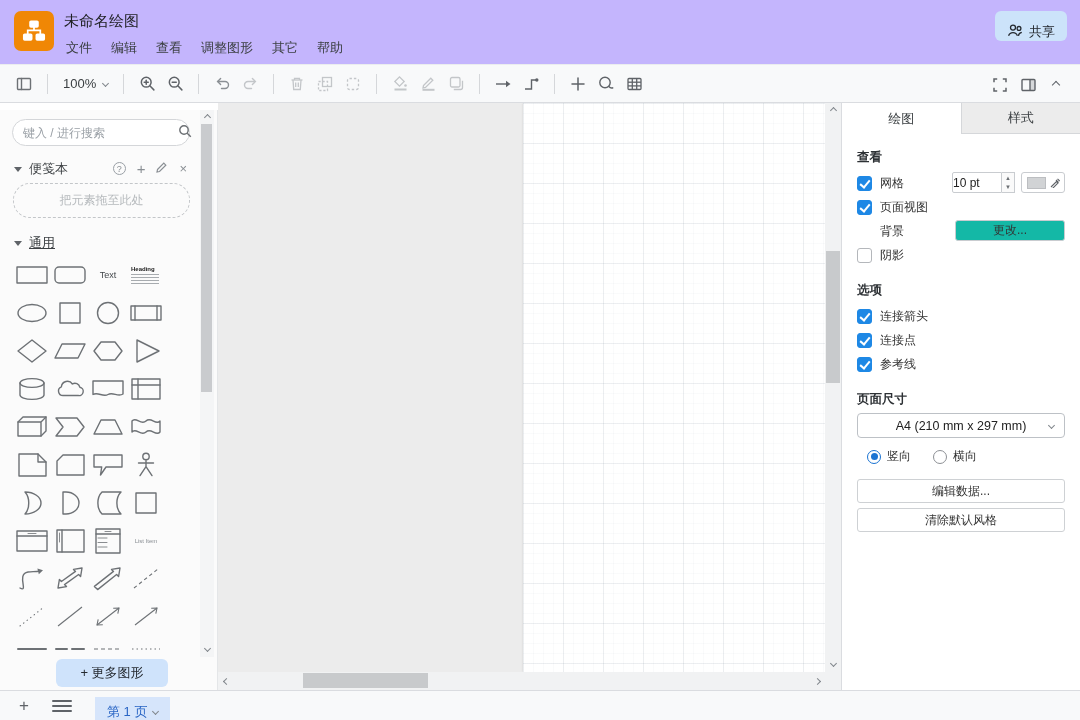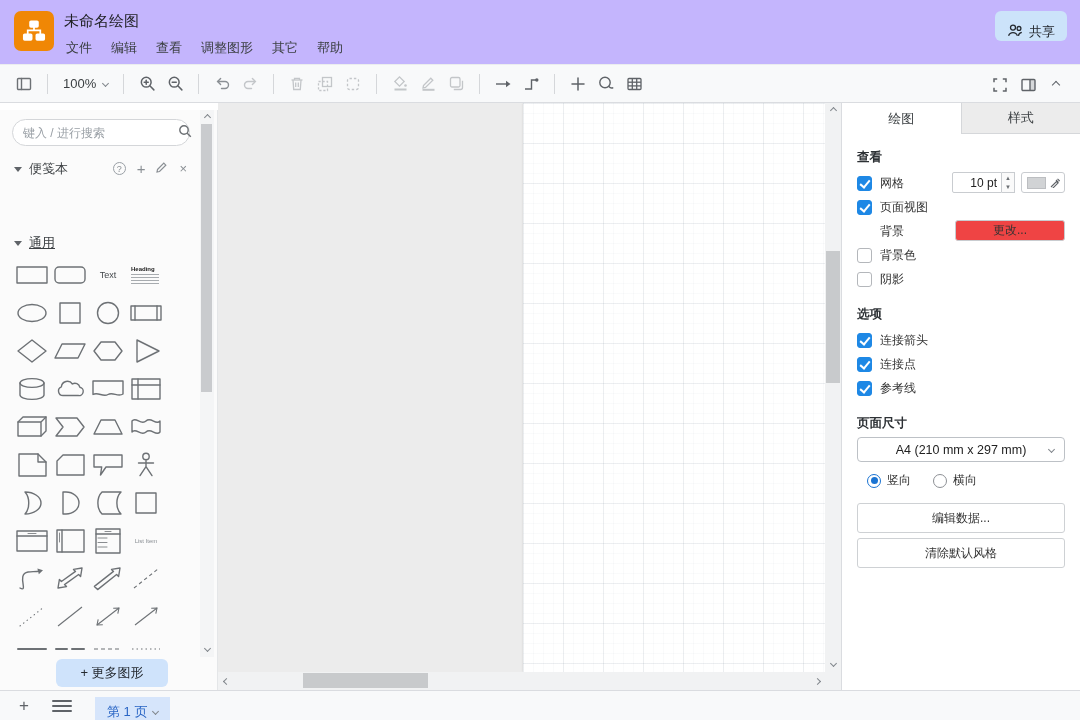--- a/index.html
+++ b/index.html
@@ -78,32 +78,32 @@
   #panel-body { padding:0 15px; font-size:12px; color:#333; }
   .sec-title { font-weight:bold; font-size:12.5px; color:#2d3135; margin:15px 0 5px; }
   .prow { display:flex; align-items:center; gap:8px; height:24px; position:relative; }
   .cb { width:15px; height:15px; border-radius:3px; border:1px solid #b4b7bb; background:#fff; position:relative; flex:none; }
   .cb.on { background:#1e88e5; border-color:#1e88e5; }
   .cb.on::after { content:""; position:absolute; left:4.3px; top:1.3px; width:4px; height:8px; border:solid #fff; border-width:0 2px 2px 0; transform:rotate(40deg); }
   .rd { width:14px; height:14px; border-radius:50%; border:1px solid #8d9095; background:#fff; position:relative; flex:none; }
   .rd.on { border-color:#1a73d2; }
   .rd.on::after { content:""; position:absolute; inset:2.5px; border-radius:50%; background:#1a73d2; }
   #grid-size-wrap { position:absolute; right:0; top:1px; display:flex; align-items:center; }
-  #grid-size-input { width:50px; height:21px; border:1px solid #c9ccd0; border-radius:2px 0 0 2px; font-size:12px; text-align:right; padding-right:4px; color:#222; font-family:"Liberation Sans",sans-serif; outline:none; background:#fff; }
+  #grid-size-input { width:50px; height:21px; border:1px solid #c9ccd0; border-radius:2px 0 0 2px; font-size:12px; text-align:left; padding-right:4px; color:#222; font-family:"Liberation Sans",sans-serif; outline:none; background:#fff; }
   #grid-spin { display:flex; flex-direction:column; width:13px; height:21px; border:1px solid #c9ccd0; border-left:none; background:#fafafa; }
   #grid-spin span { flex:1; display:flex; align-items:center; justify-content:center; font-size:6px; color:#6b6f73; line-height:1; }
   #grid-color-btn { margin-left:6px; width:44px; height:21px; border:1px solid #c9ccd0; border-radius:3px; background:#fff; display:flex; align-items:center; justify-content:center; gap:4px; }
   #grid-swatch { width:19px; height:12px; background:#d1d3d5; border:1px solid #bcbec1; }
-  #bg-change-btn { position:absolute; right:0; top:1px; width:110px; height:21px; border:1px solid #c9ccd0; border-radius:3px; background:#ef4444; font-size:12px; color:#333; font-family:"Liberation Sans",sans-serif; }
+  #bg-change-btn { position:absolute; right:0; top:1px; width:110px; height:21px; border:1px solid #c9ccd0; border-radius:3px; background:#14b8a6; font-size:12px; color:#333; font-family:"Liberation Sans",sans-serif; }
   .indent { margin-left:23px; }
   #paper-select { margin-top:4px; width:100%; height:25px; border:1px solid #bdc1c6; border-radius:4px; background:#fff; display:flex; align-items:center; justify-content:center; font-size:12.5px; color:#222; position:relative; }
   #paper-select .chv { position:absolute; right:10px; top:9px; }
   #orient-row { display:flex; align-items:center; gap:6px; margin:10px 0 0 10px; font-size:12px; }
   #orient-row .gap { width:10px; }
-  .pbtn { display:block; width:100%; height:30px; border:1px solid #ced1d4; border-radius:3px; background:#fff; font-size:12px; color:#333; font-family:"Liberation Sans",sans-serif; }
+  .pbtn { display:block; width:100%; height:24px; border:1px solid #ced1d4; border-radius:3px; background:#fff; font-size:12px; color:#333; font-family:"Liberation Sans",sans-serif; }
   #edit-data-btn { margin-top:14px; }
   #clear-style-btn { margin-top:5px; }
 
   
   #footer { position:absolute; left:0; top:690px; width:1080px; height:30px; background:#f8f9fa; border-top:1px solid #dadce0; display:flex; align-items:center; }
   #page-add { width:20px; height:20px; margin-left:14px; display:flex; align-items:center; justify-content:center; font-size:17px; color:#5f6368; }
   #pages-menu { width:20px; height:20px; margin-left:18px; display:flex; flex-direction:column; justify-content:center; gap:3px; }
   #pages-menu i { display:block; height:2px; background:#5f6368; border-radius:1px; }
   #page-tab { margin-left:23px; height:30px; padding:0 12px; background:#d6e5fb; display:flex; align-items:center; gap:6px; font-size:13px; color:#2a66c5;margin-top:12px; }
 </style>
@@ -299,20 +299,23 @@
     </div>
     <div id="scratch-icons">
       <span style="width:13px;height:13px;border:1px solid #9aa0a6;border-radius:50%;display:inline-flex;align-items:center;justify-content:center;font-size:9px;">?</span>
       <span style="font-size:15px;">+</span>
       <span>
         <svg width="12" height="12" viewBox="0 0 12 12" fill="none" stroke="#8a8f94" stroke-width="1.2">
             <path d="M1.5,8.5 L7.8,2.2 L9.8,4.2 L3.5,10.5 L1,11 z"></path>
           </svg>
       </span>
       <span style="font-size:13px;">×</span>
+    </div>
+    <div id="dropzone">
+      <span>把元素拖至此处</span>
     </div>
 
     <div class="sec-head" style="top:124px;text-decoration:underline;">
       <i class="tri"></i>
       <span>通用</span>
     </div>
 
     <div id="shape-grid-clip">
       <div id="shape-grid">
 
@@ -639,24 +642,20 @@
       <div class="prow">
         <span class="cb on"></span>
         <span>页面视图</span>
       </div>
 
       <div class="prow">
         <span class="indent">背景</span>
         <button id="bg-change-btn">更改...</button>
       </div>
 
-      <div class="prow">
-        <span class="cb"></span>
-        <span>背景色</span>
-      </div>
 
       <div class="prow">
         <span class="cb"></span>
         <span>阴影</span>
       </div>
 
       <div class="sec-title">选项</div>
 
       <div class="prow">
         <span class="cb on"></span>

